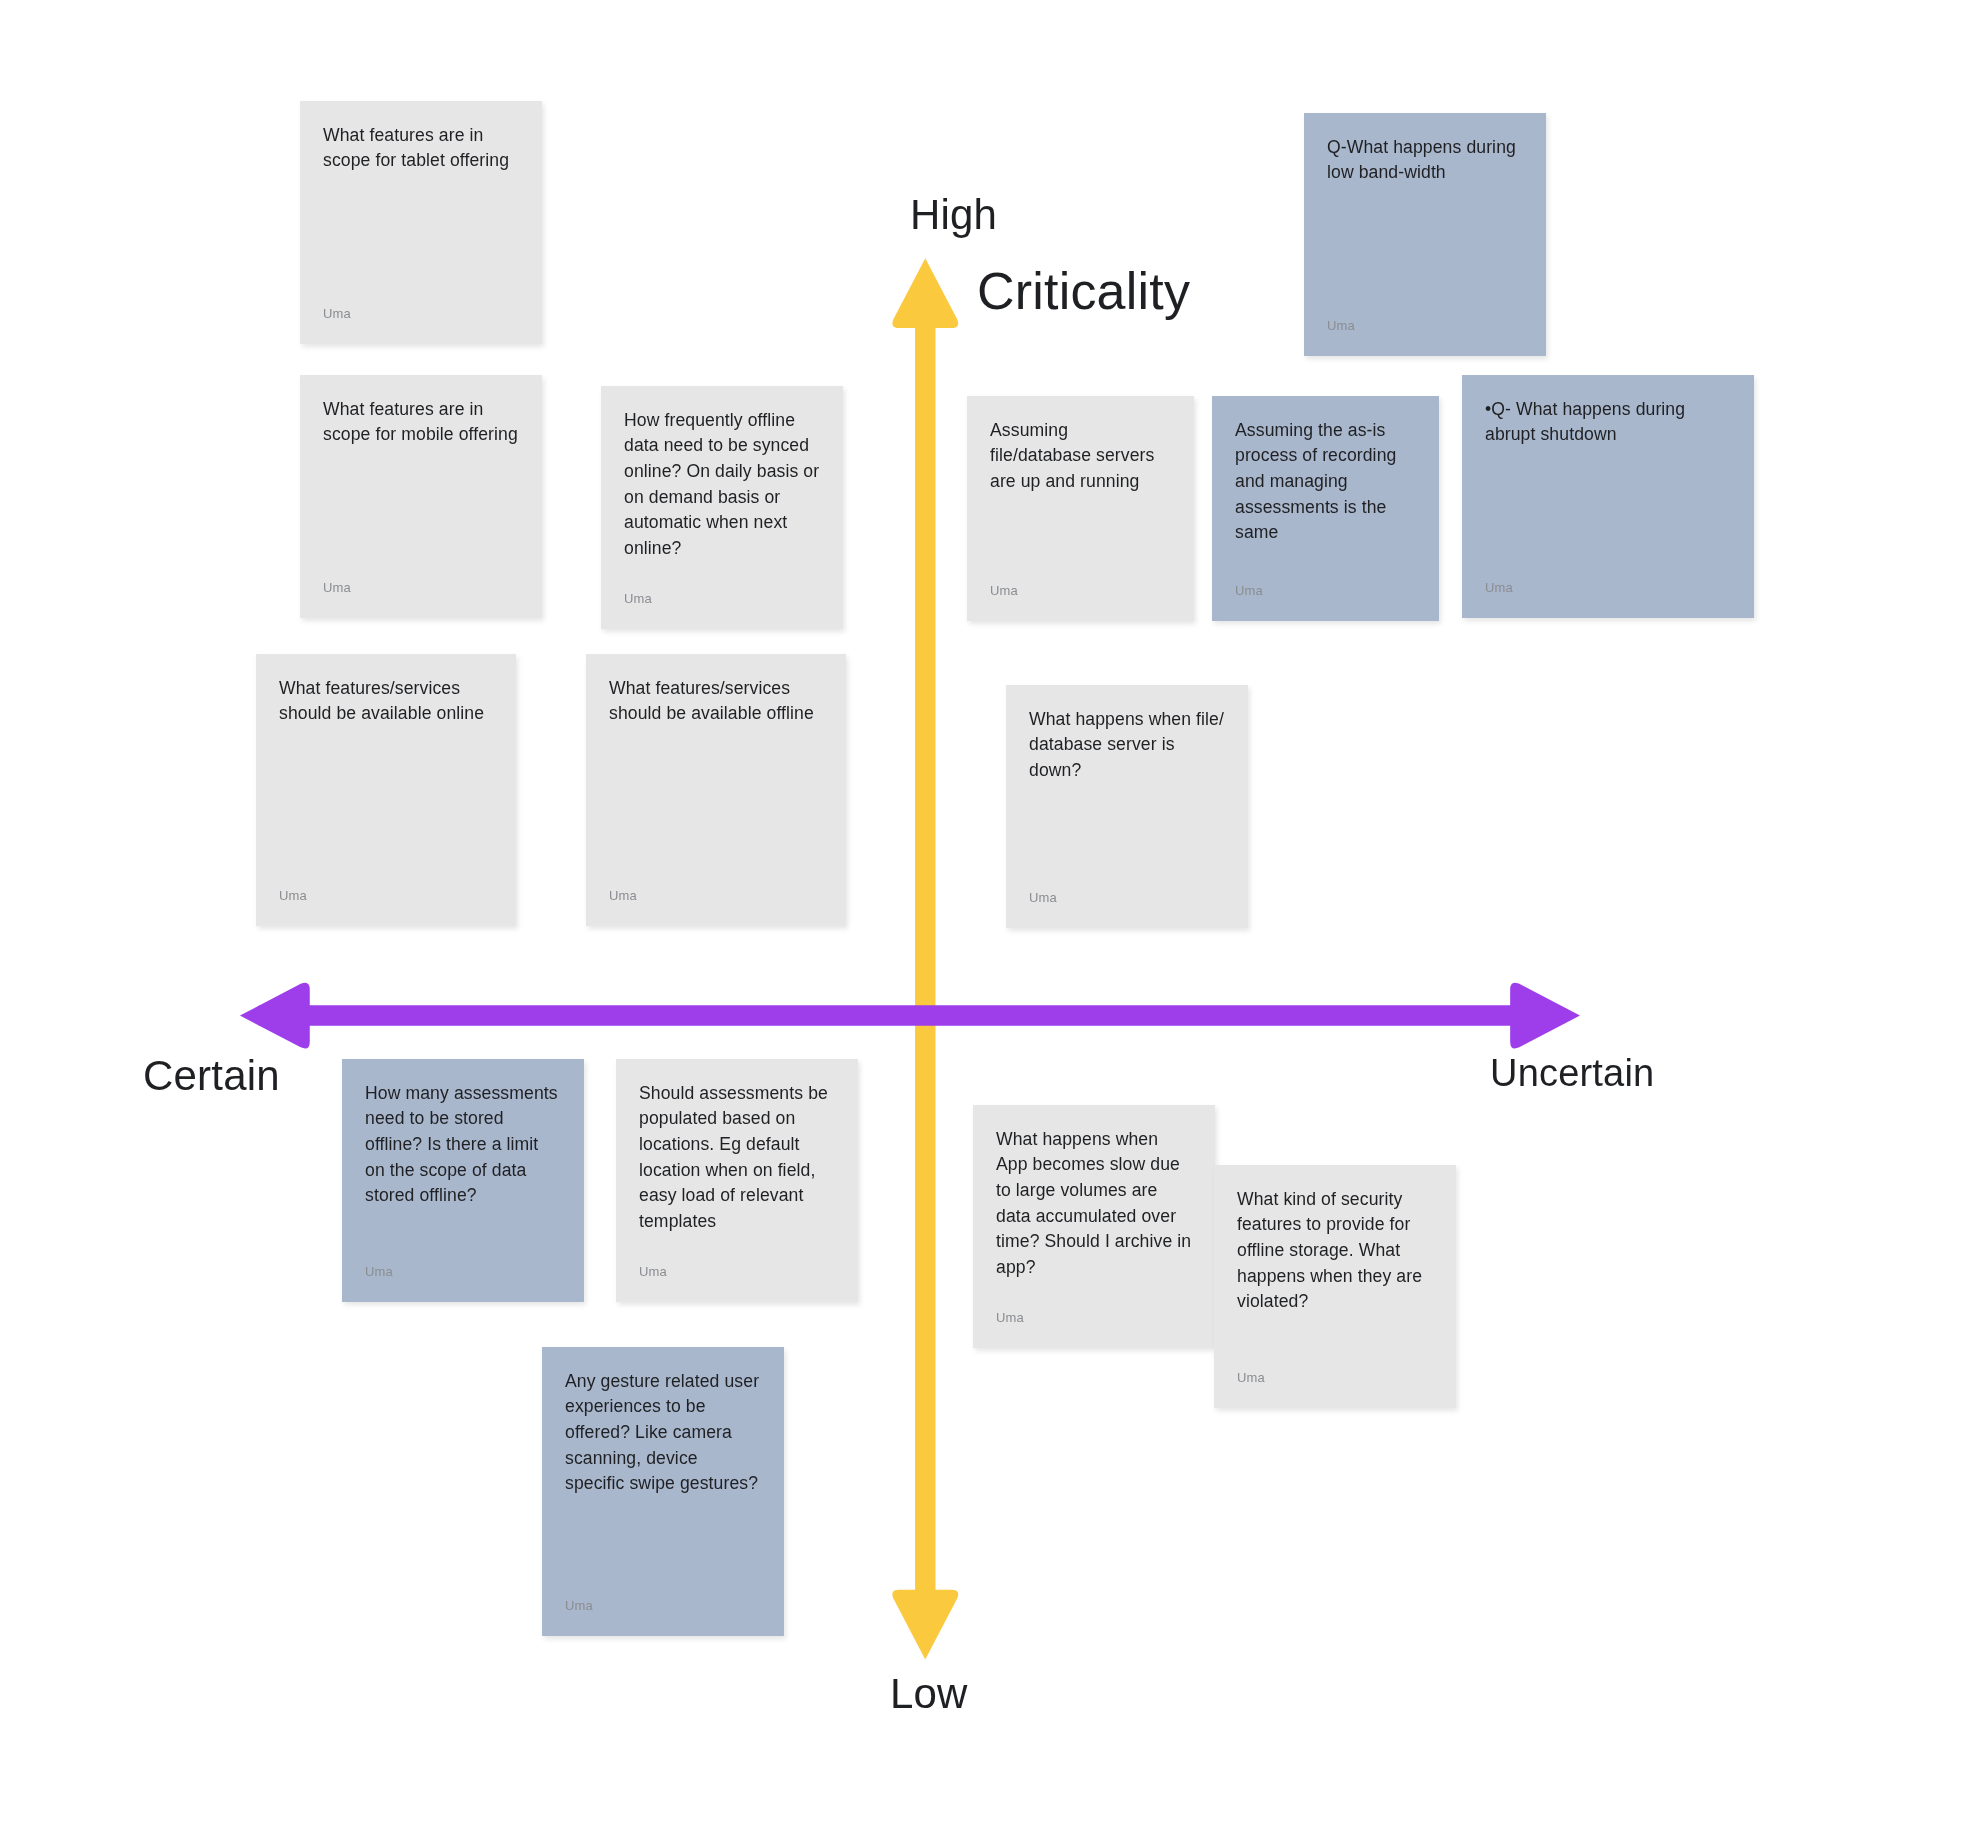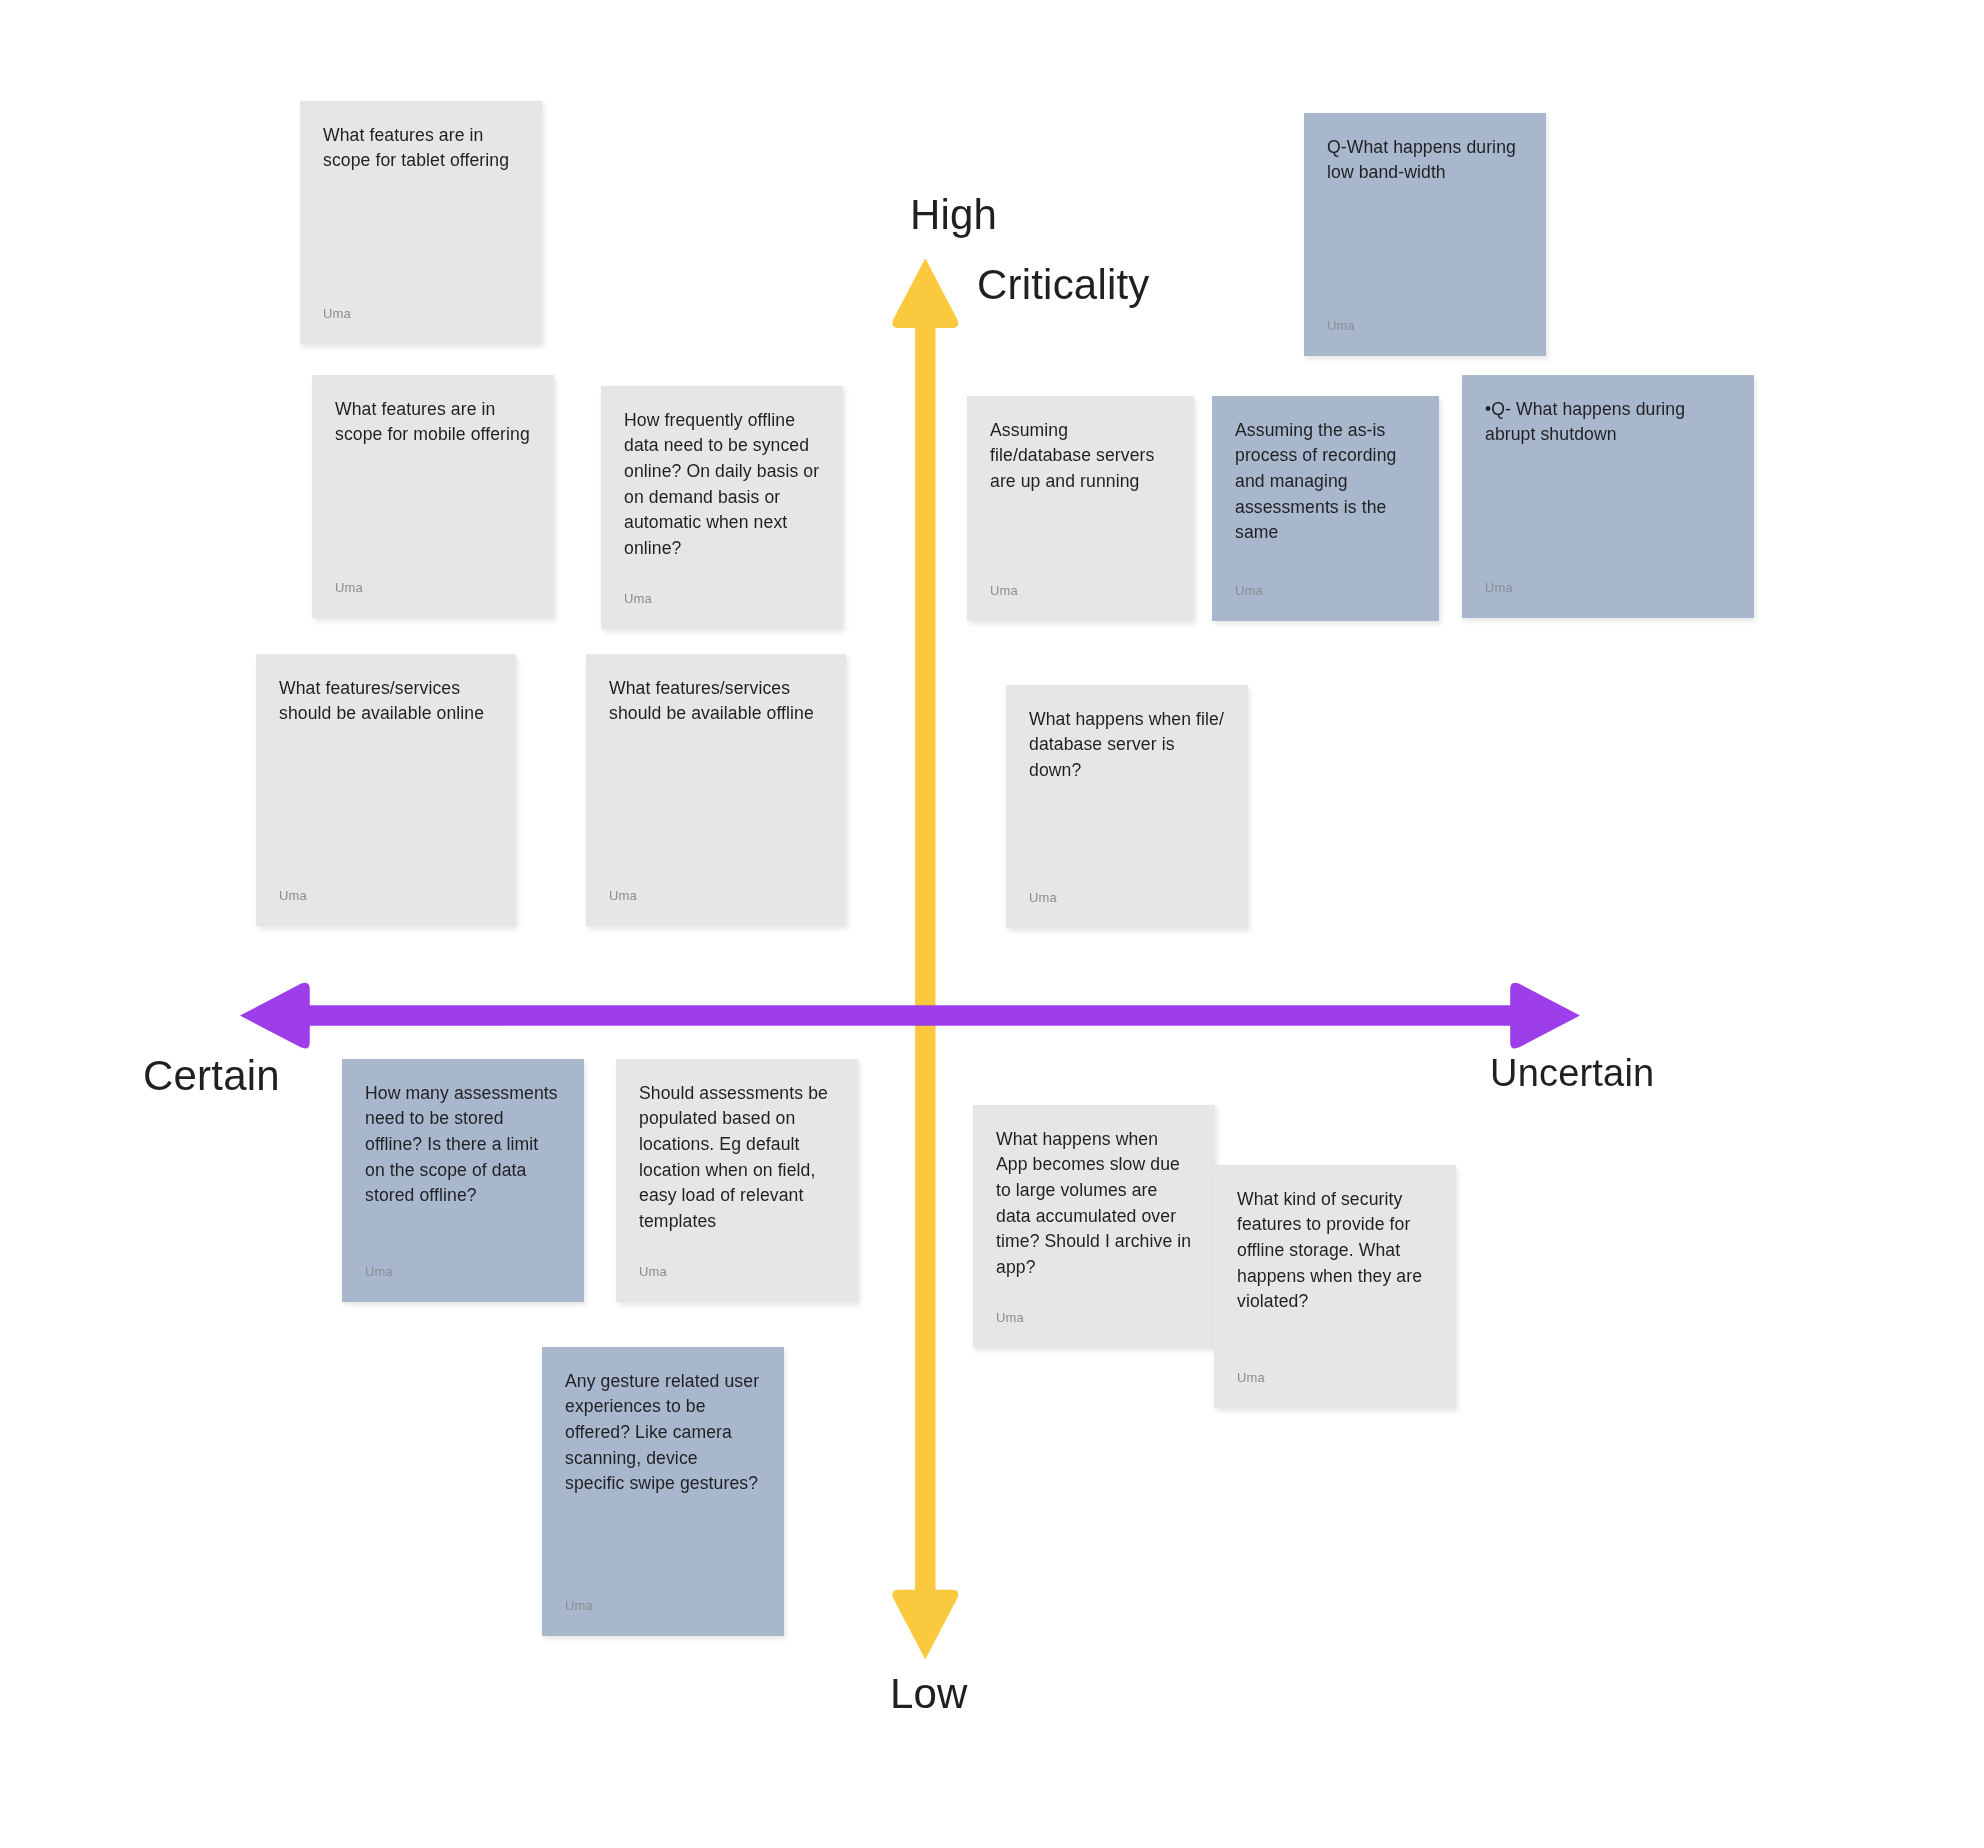--- a/index.html
+++ b/index.html
@@ -54,21 +54,21 @@
     color: #1f2023;
     letter-spacing: 0.2px;
     white-space: nowrap;
   }
   #label-high {
     font-size: 42px;
     left: 910px;
     top: 191px;
   }
   #label-criticality {
-    font-size: 42px;
+    font-size: 52px;
     left: 977px;
     top: 261px;
   }
   #label-low {
     font-size: 42px;
     left: 890px;
     top: 1670px;
   }
   #label-certain {
     font-size: 42px;
@@ -118,21 +118,21 @@
 
   <div class="axis-label" id="label-certain">Certain</div>
 
   <div class="axis-label" id="label-uncertain">Uncertain</div>
 
   <div id="notes-layer">
       <div class="note gray" style="left: 300px; top: 101px; width: 242px; height: 243px;">
         <div class="note-text">What features are in scope for tablet offering</div>
         <div class="note-author">Uma</div>
       </div>
-      <div class="note gray" style="left: 312px; top: 375px; width: 242px; height: 243px;">
+      <div class="note gray" style="left: 300px; top: 375px; width: 242px; height: 243px;">
         <div class="note-text">What features are in scope for mobile offering</div>
         <div class="note-author">Uma</div>
       </div>
       <div class="note gray" style="left: 601px; top: 386px; width: 242px; height: 243px;">
         <div class="note-text">How frequently offline data need to be synced online? On daily basis or on demand basis or automatic when next online?</div>
         <div class="note-author">Uma</div>
       </div>
       <div class="note blue" style="left: 1304px; top: 113px; width: 242px; height: 243px;">
         <div class="note-text">Q-What happens during low band-width</div>
         <div class="note-author">Uma</div>

